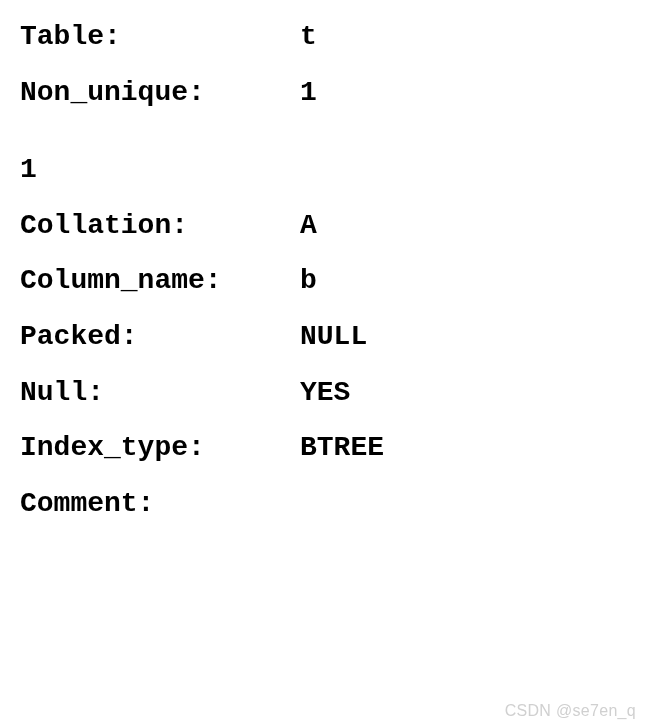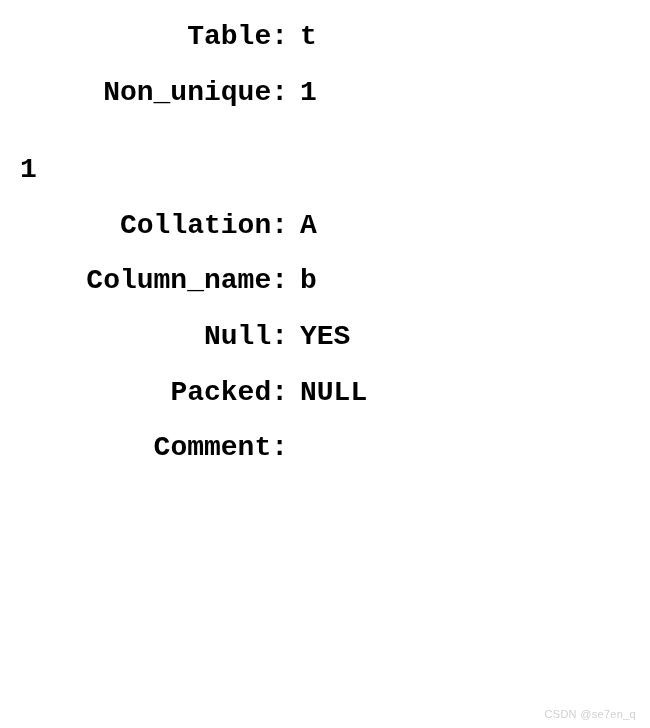--- a/index.html
+++ b/index.html
@@ -18,35 +18,34 @@
       padding: 20px 30px 20px 20px;
       position: relative;
     }
     .row {
       display: flex;
       margin-bottom: 22px;
       line-height: 1.2;
     }
     .label {
       width: 280px;
-      text-align: right;
       padding-right: 12px;
       white-space: nowrap;
     }
     .value {
       text-align: left;
       white-space: nowrap;
     }
     .watermark {
       position: absolute;
       bottom: 8px;
       right: 14px;
       font-family: Arial, sans-serif;
       font-weight: normal;
-      font-size: 11px;
+      font-size: 16px;
       color: #d0d0d0;
       letter-spacing: 0.3px;
       text-align: center;
     }
   </style>
 </head>
 <body>
 
 <div>
 
@@ -73,29 +72,33 @@
   </div>
 
   <div class="row">
     <span class="label">Column_name:</span>
     <span class="value">b</span>
   </div>
 
 
 
   <div class="row">
+    <span class="label">Packed:</span>
+    <span class="value">NULL</span>
+  </div>
+
+  <div class="row">
     <span class="label">Null:</span>
     <span class="value">YES</span>
   </div>
 
   <div class="row">
-    <span class="label">Packed:</span>
-    <span class="value">NULL</span>
+    <span class="label">Index_type:</span>
+    <span class="value">BTREE</span>
   </div>
-
 
   <div class="row">
     <span class="label">Comment:</span>
     <span class="value"></span>
   </div>
 
 </div>
 
 <div class="watermark">CSDN @se7en_q</div>
 

